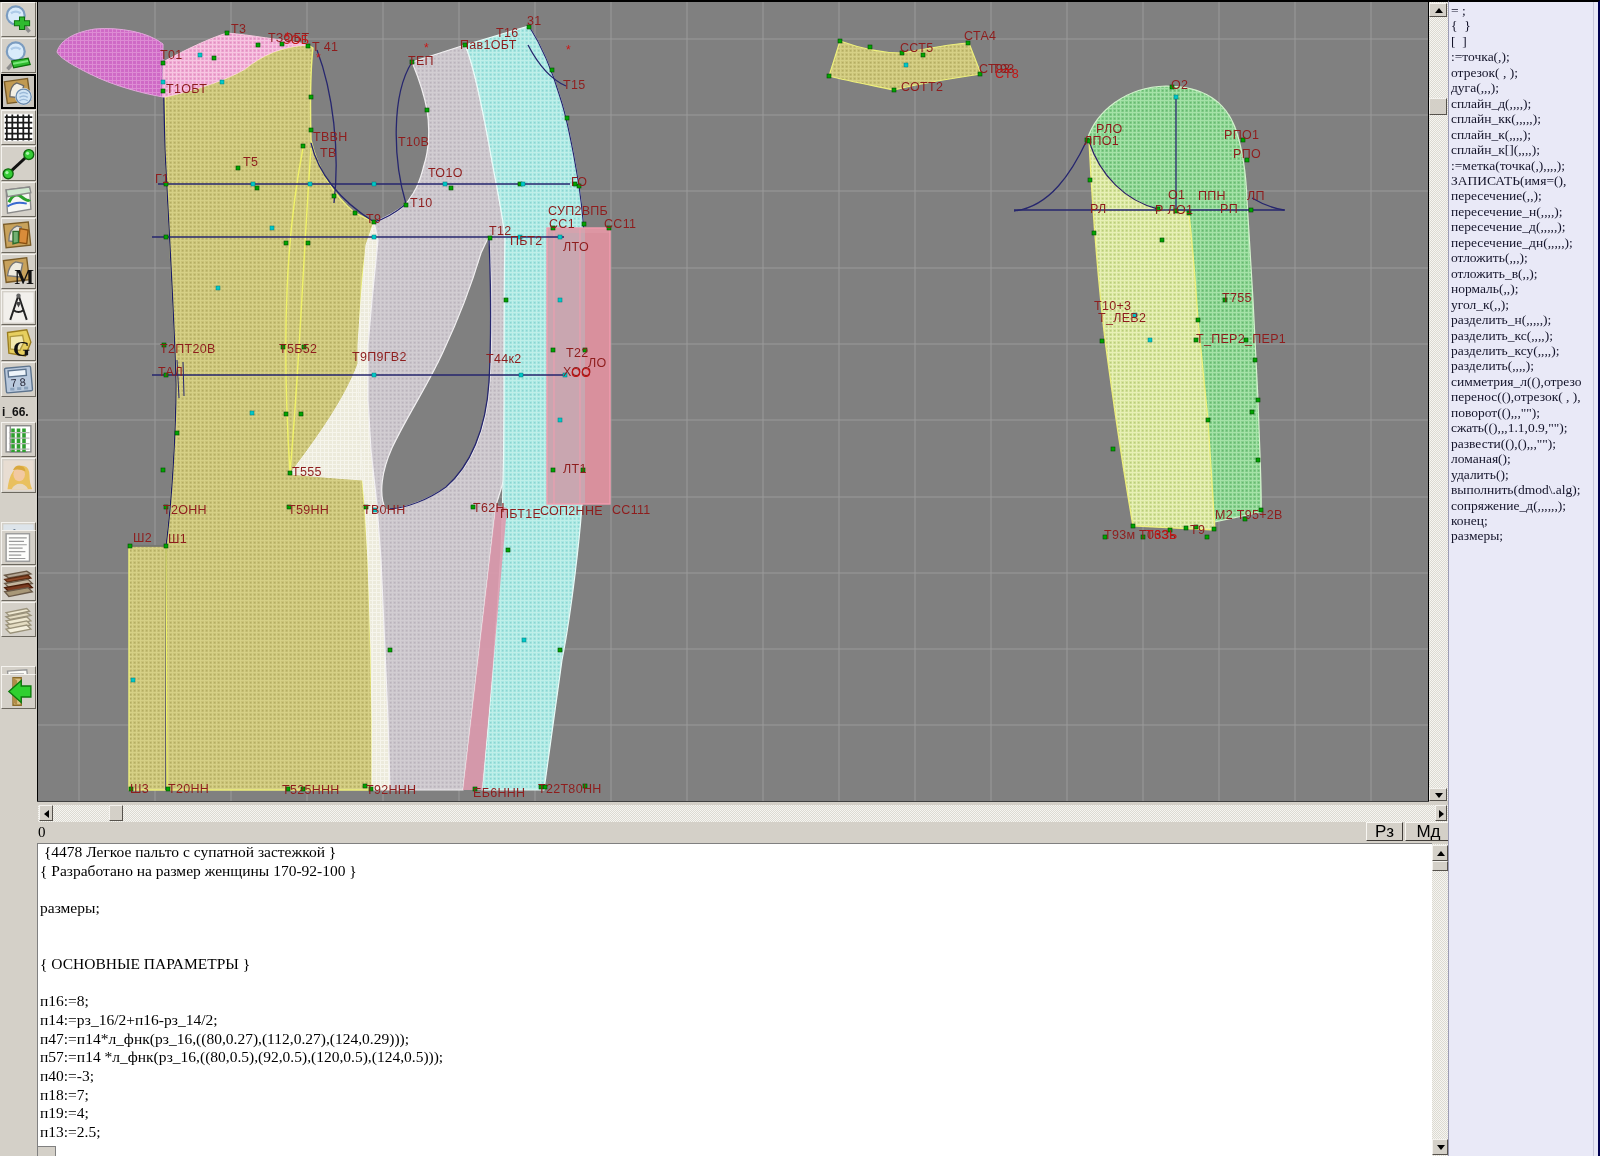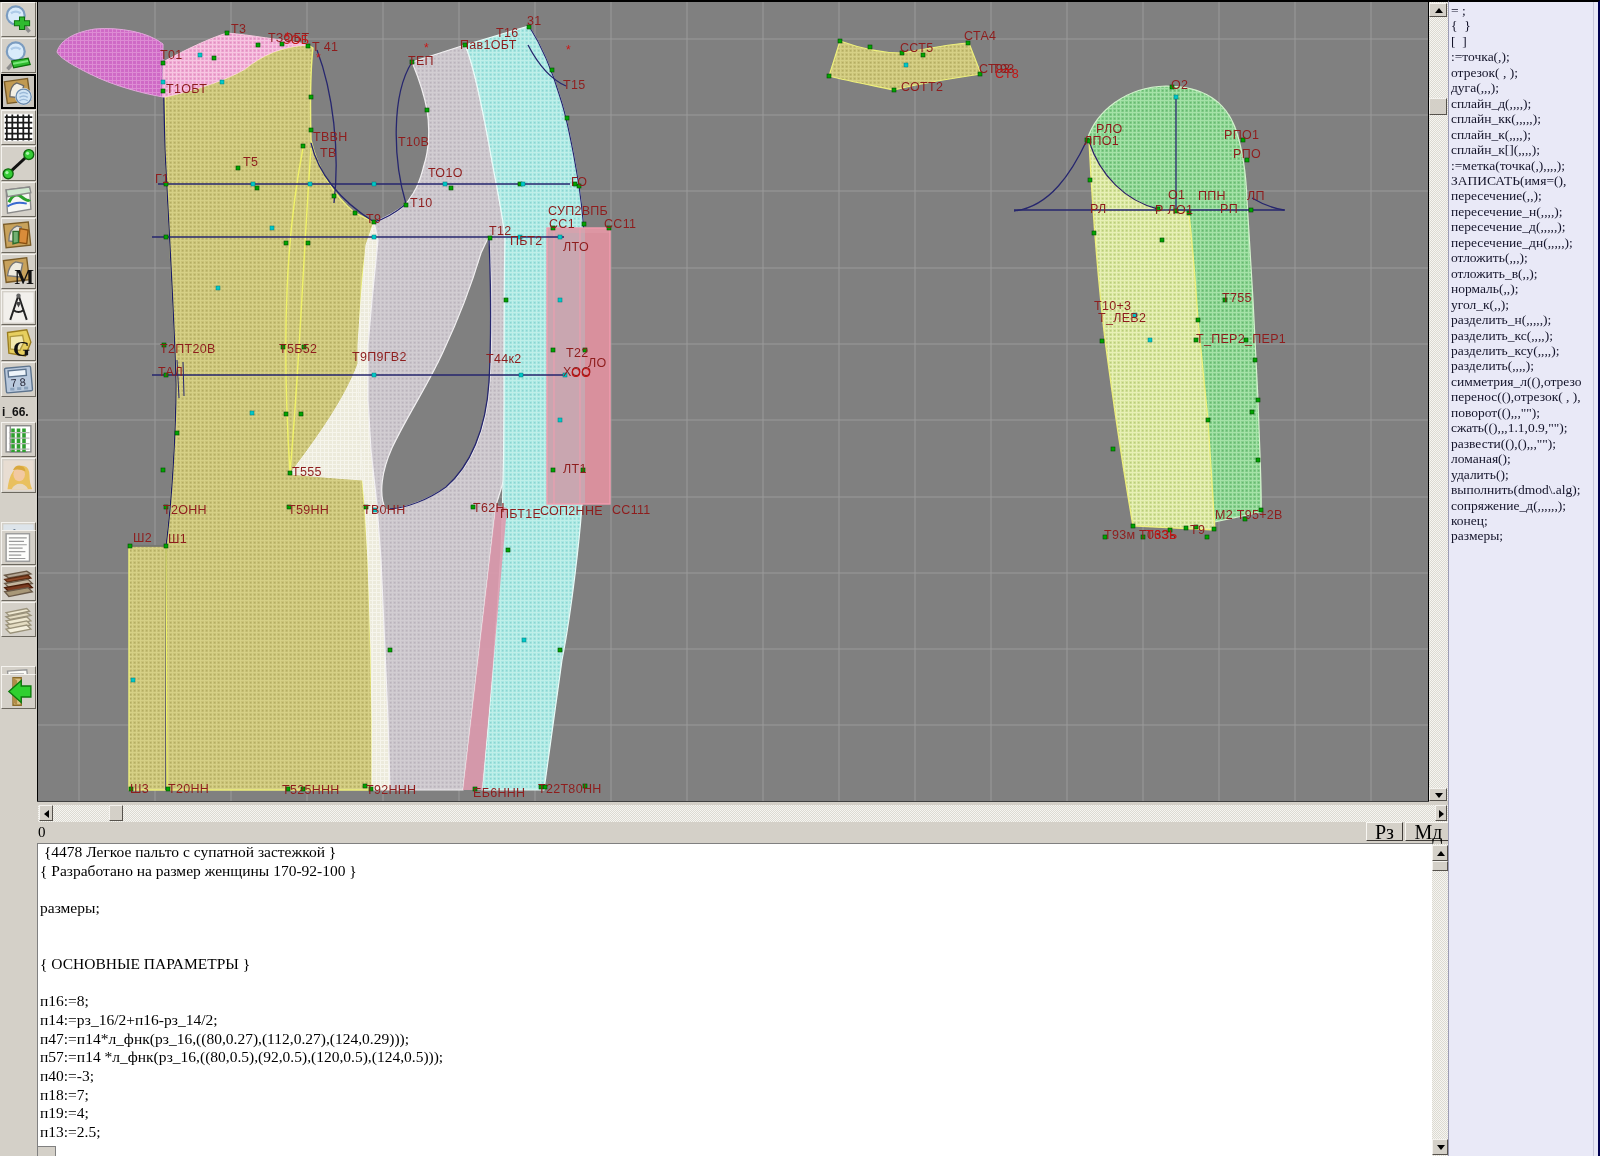--- a/index.html
+++ b/index.html
@@ -8,21 +8,21 @@
 .abs{position:absolute}
 .tb{position:absolute;left:1px;width:35px;height:35px;background:#d4d0c8;
  border-top:1px solid #f4f2ee;border-left:1px solid #f4f2ee;
  border-right:1px solid #6c685f;border-bottom:1px solid #6c685f}
 .tbp{border:2px solid #000;background:#cac6be}
 .sb{background:#d4d0c8;border-top:1px solid #f4f2ee;border-left:1px solid #f4f2ee;
  border-right:1px solid #56524c;border-bottom:1px solid #56524c;position:absolute}
 .track{background:#e9e7df;background-image:repeating-conic-gradient(#f6f5f1 0 25%,#dcdad2 0 50%);background-size:2px 2px;position:absolute}
 .btn{position:absolute;background:#d4d0c8;border-top:1px solid #f8f6f2;border-left:1px solid #f8f6f2;
  border-right:1px solid #403c38;border-bottom:1px solid #403c38;
- font-family:Liberation Serif, serif;font-size:20px;text-align:center;color:#000}
+ font-family:Liberation Sans, sans-serif;font-size:17px;text-align:center;color:#000}
 .arrow{width:0;height:0;position:absolute}
 </style></head>
 <body>
 <div id="root">
 <div class="tb" style="top:2px">
       <svg width="33" height="33" viewBox="0 0 24 24" style="position:absolute;left:0;top:0">
         <line x1="13" y1="13" x2="20" y2="21" stroke="#8d8d8d" stroke-width="2.6"></line>
         <circle cx="10" cy="9" r="6.5" fill="#d9ebfa" stroke="#7b9cc0" stroke-width="1.6"></circle>
         <path d="M6.5 7.5q3.5-2.5 7 0" stroke="#aecbe8" stroke-width="1.7" fill="none"></path>
         <path d="M12 14h4v-3h4v3h4v4h-4v3h-4v-3h-4z" transform="translate(-2,0) scale(0.92)" fill="#2fbb2f" stroke="#0d700d" stroke-width="0.8"></path>

